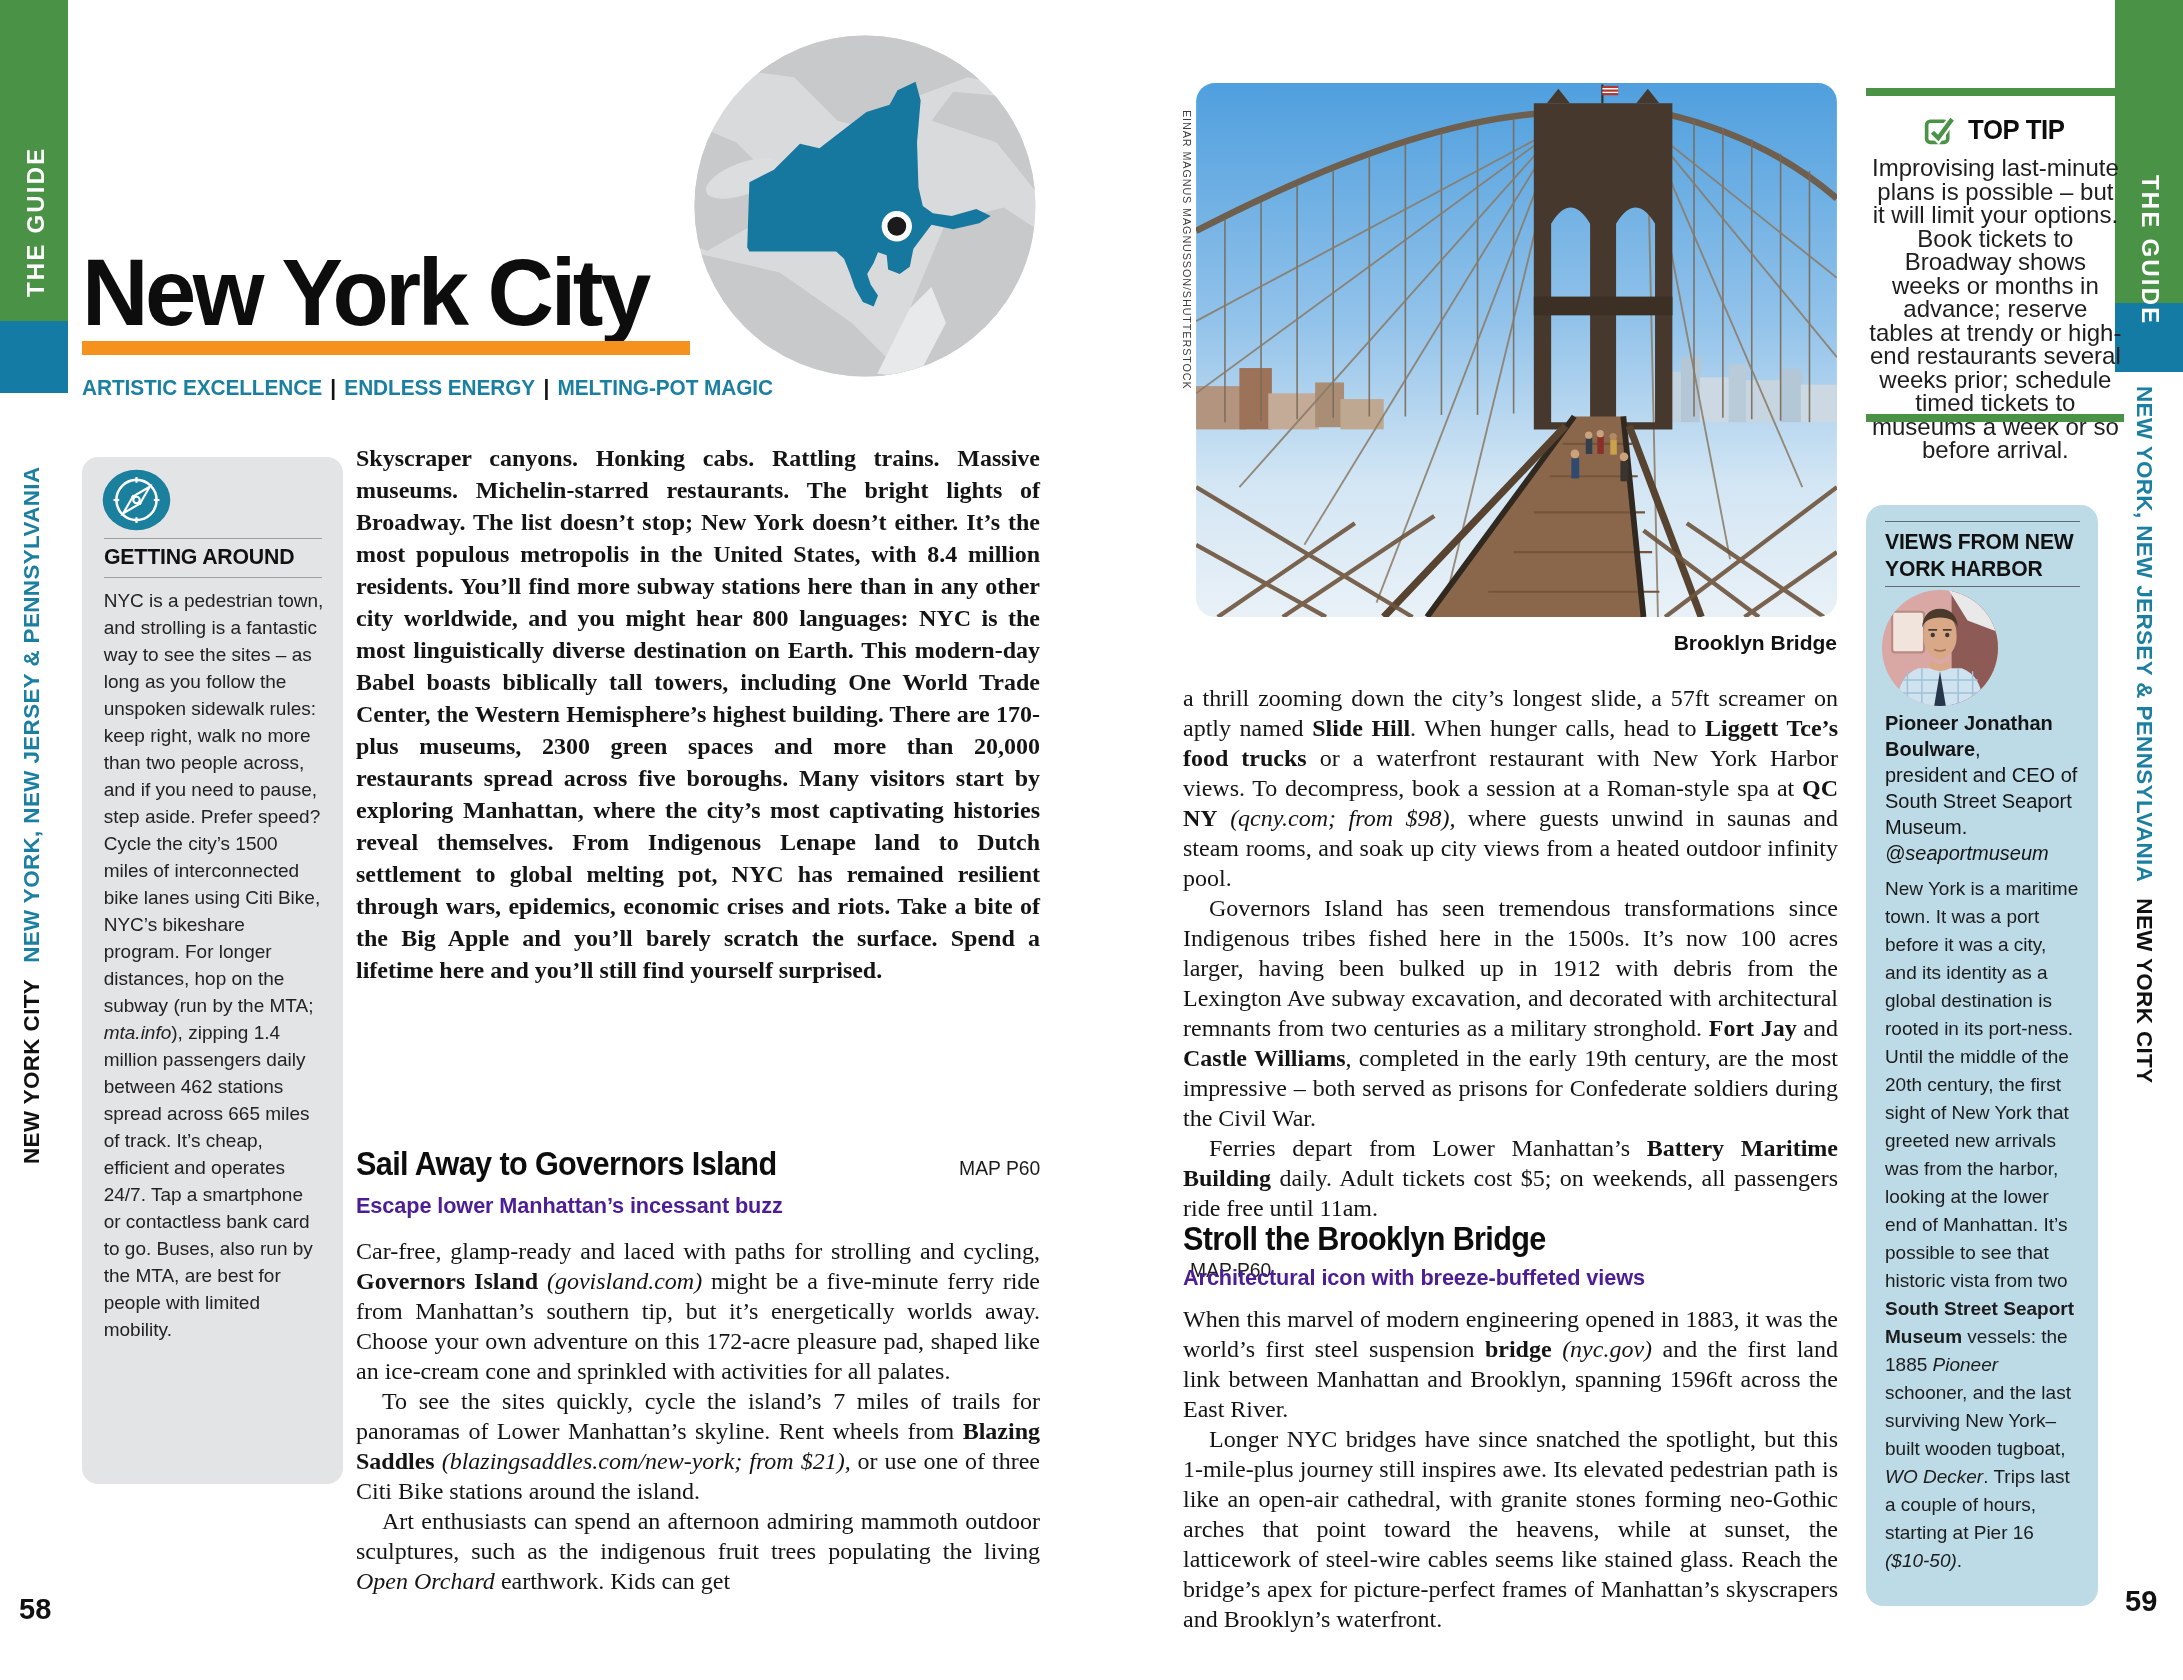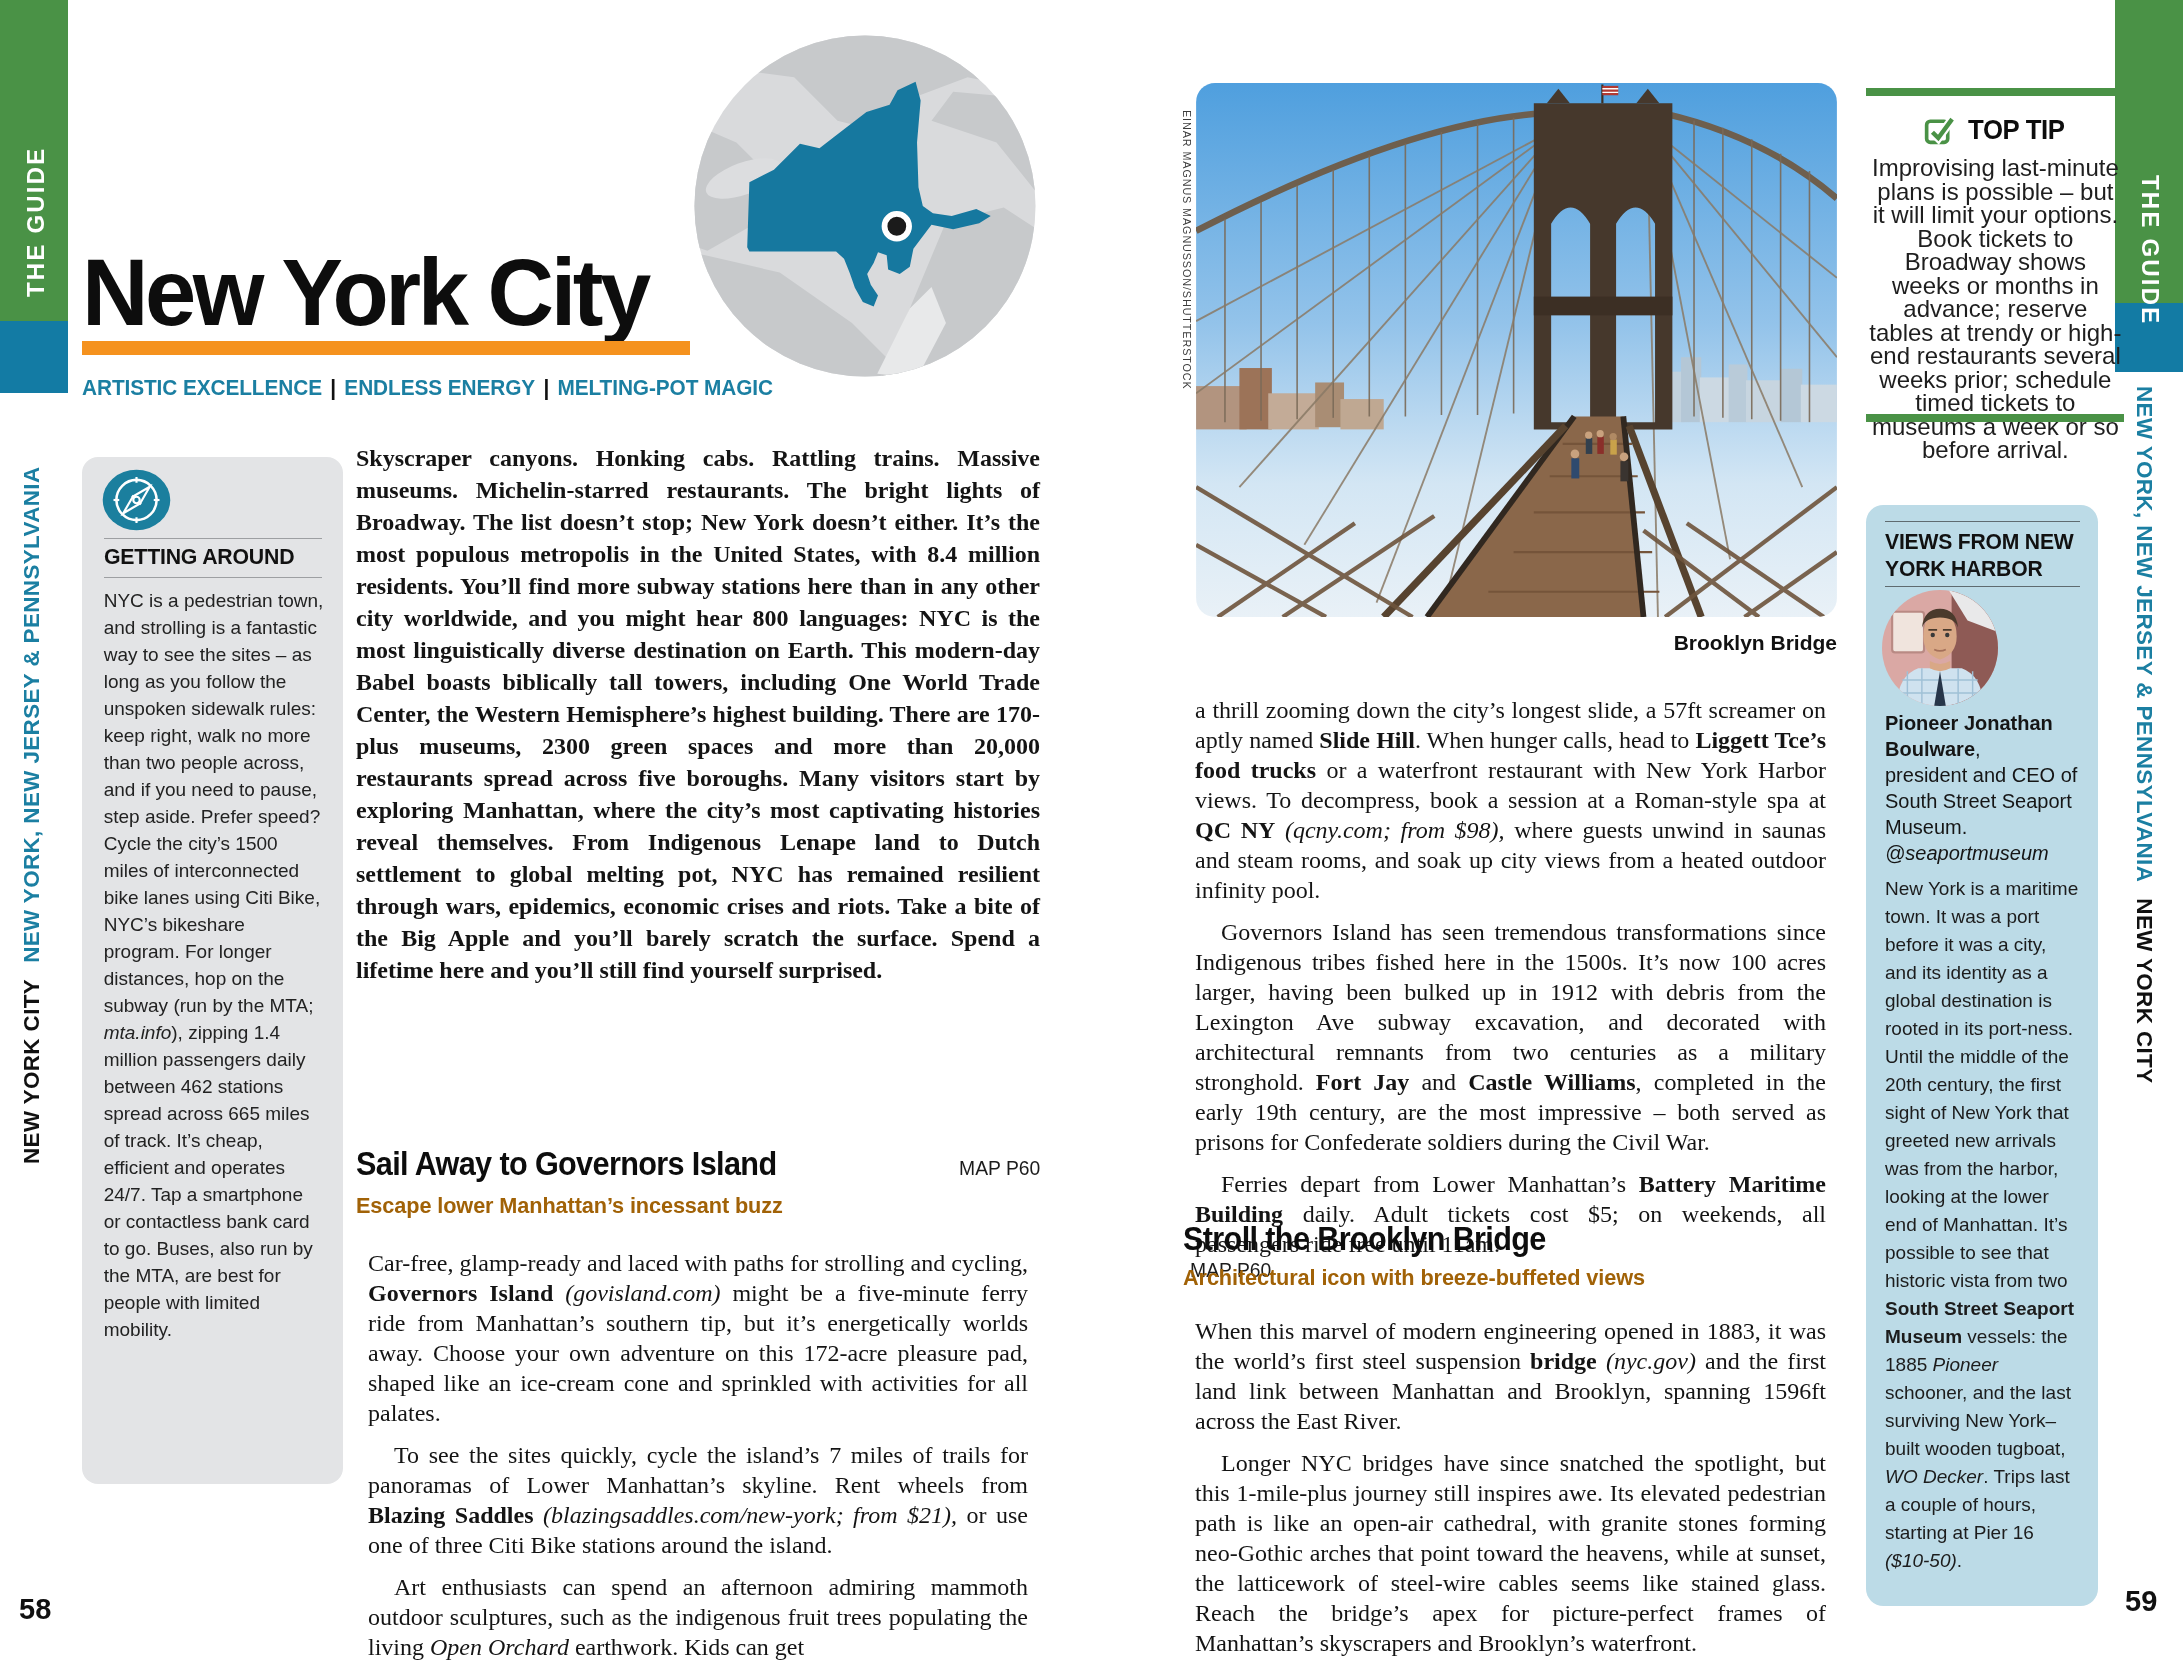--- a/index.html
+++ b/index.html
@@ -31,28 +31,28 @@
   .sidebox .rule{position:absolute;left:21.7px;width:218px;height:1.4px;background:#9d9fa2;}
   .side-head{position:absolute;left:21.7px;top:87px;font-size:22.4px;font-weight:bold;color:#111;
              letter-spacing:-0.2px;white-space:nowrap;transform:scaleX(.95);transform-origin:0 0;}
   .side-body{position:absolute;left:21.7px;top:130px;width:221px;font-size:19px;line-height:27px;color:#222;}
   
   .serif{font-family:"Liberation Serif",serif;text-align:justify;color:#141414;}
   .intro{left:356px;top:442px;width:684px;font-size:24px;line-height:32px;font-weight:bold;}
   .col-left{left:356px;width:684px;}
   .col-right{left:1183px;width:655px;}
   .bodytext{font-size:24px;line-height:30px;}
-  .bodytext p{margin:12px;}
+  .bodytext p{margin:0;}
   .bodytext p.ind{text-indent:26px;}
   
   .sec-row{display:flex;justify-content:space-between;align-items:baseline;}
   .sec-title{font-size:34px;font-weight:bold;letter-spacing:-0.7px;color:#0d0d0d;
              transform:scaleX(.9);transform-origin:0 100%;white-space:nowrap;}
   .map-ref{font-size:21px;color:#1c1c1c;letter-spacing:0;transform:scaleX(.92);transform-origin:100% 100%;white-space:nowrap;}
-  .subhead{font-size:21.7px;font-weight:bold;color:#a16207;letter-spacing:-0.1px;
+  .subhead{font-size:21.7px;font-weight:bold;color:#4c1d95;letter-spacing:-0.1px;
            transform:scaleX(.97);transform-origin:0 0;white-space:nowrap;}
   
   .photo{left:1196px;top:83px;width:641px;height:534px;border-radius:19px;overflow:hidden;}
   .photo-credit{font-size:10.8px;letter-spacing:0.9px;color:#3c3c3c;font-weight:normal;white-space:nowrap;}
   .caption{left:1476px;top:631px;width:361px;text-align:right;font-size:21px;font-weight:bold;color:#111;}
   
   .toptip{left:1866px;top:88px;width:258px;height:334px;}
   .toptip .bar{position:absolute;left:0;width:258px;height:8px;background:#4a9246;}
   .tip-head{position:absolute;top:26px;left:0;width:258px;display:flex;align-items:center;justify-content:center;gap:10px;}
   .tip-head .t{font-size:27.4px;font-weight:bold;letter-spacing:-0.4px;color:#0d0d0d;transform:scaleX(.94);}

